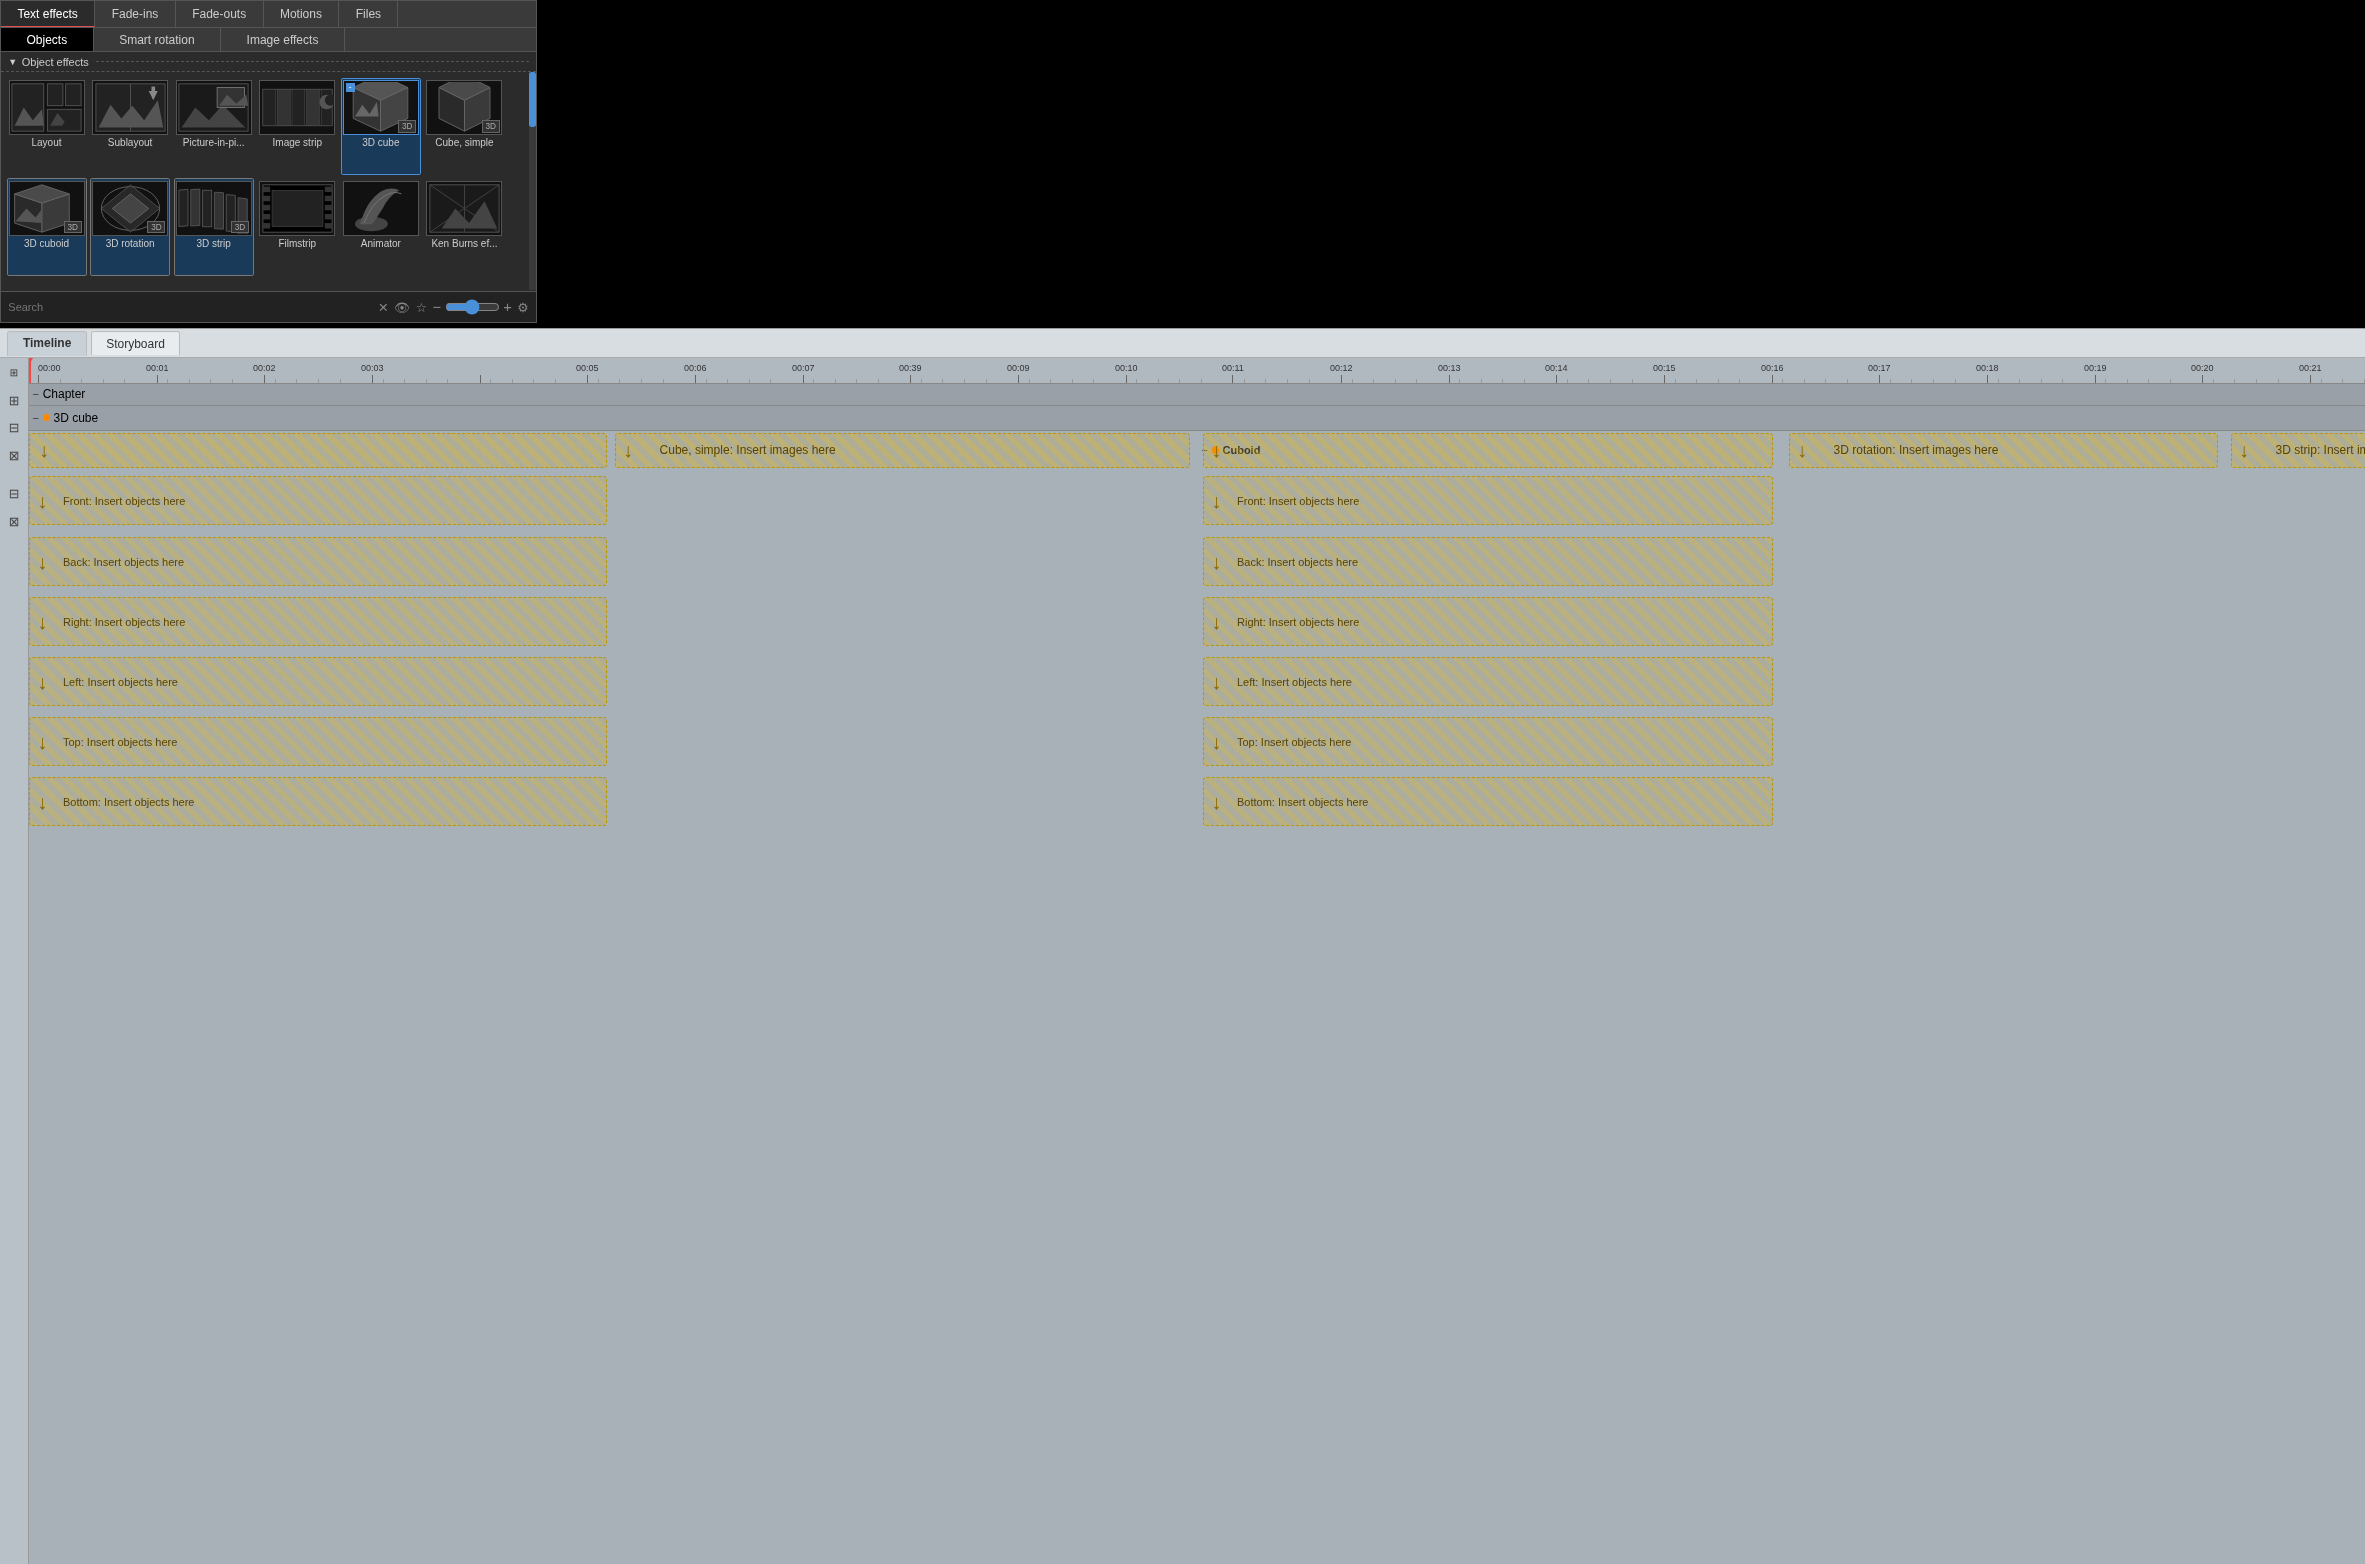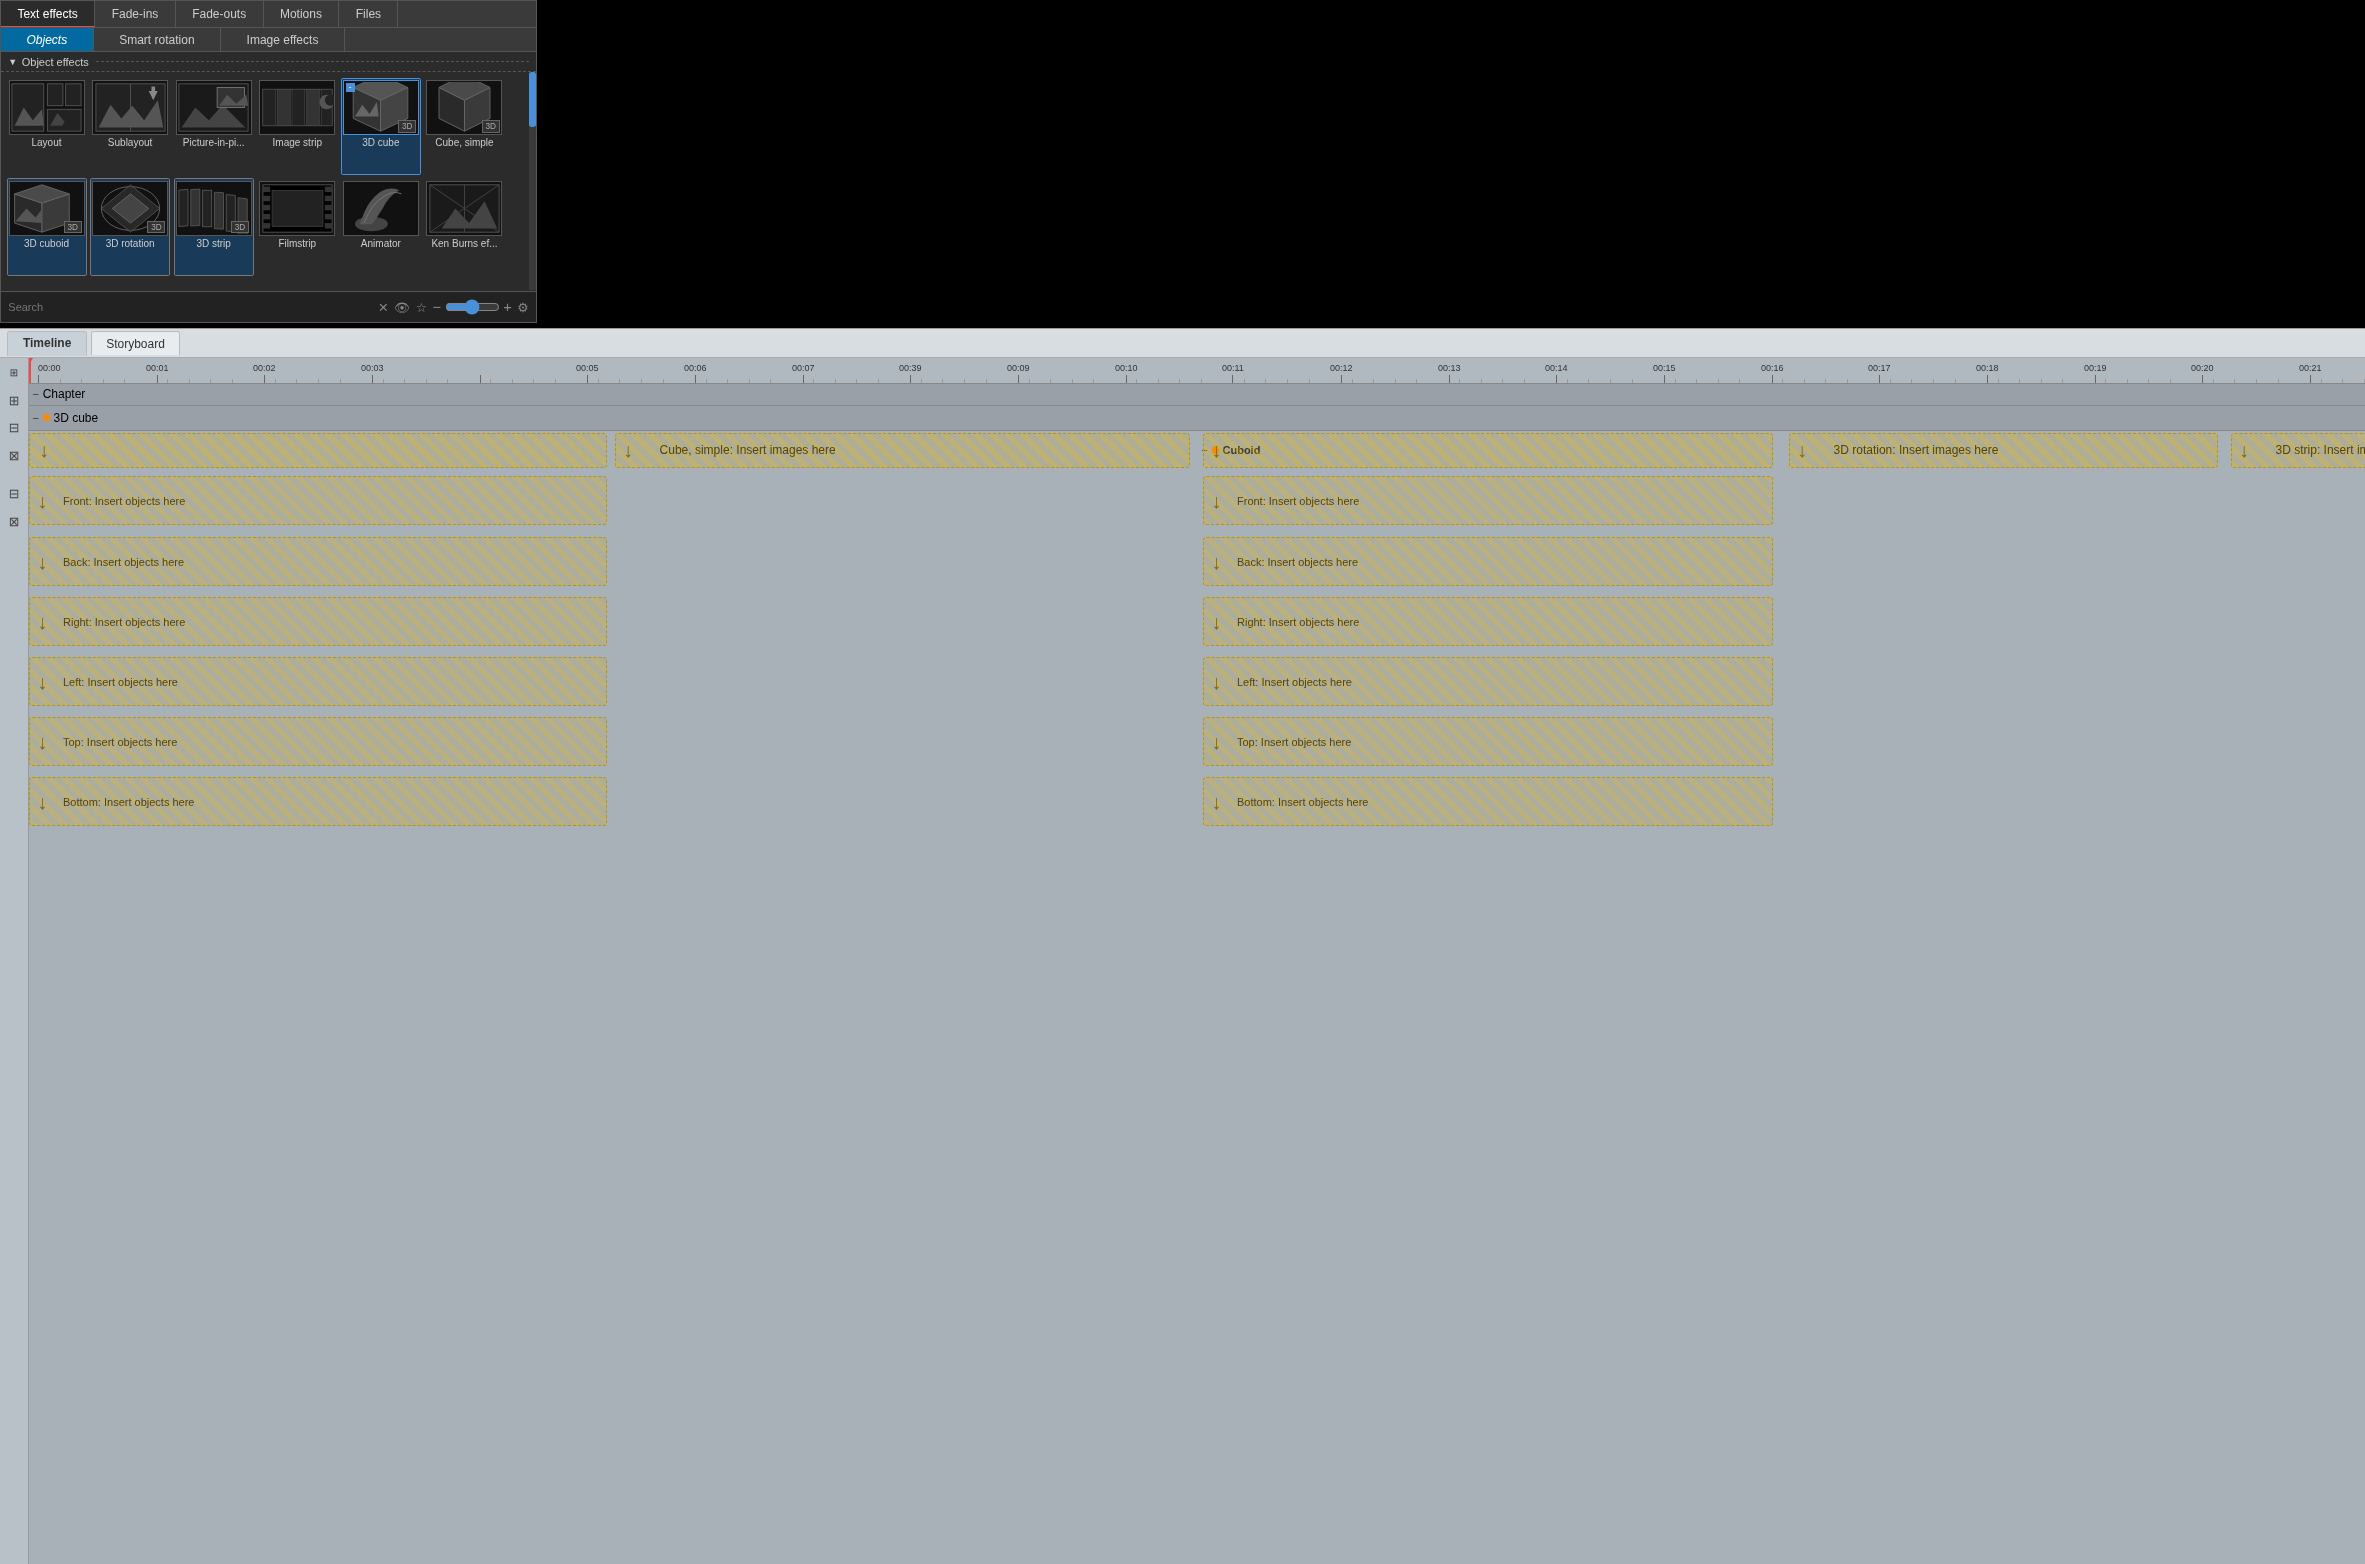--- a/index.html
+++ b/index.html
@@ -39,23 +39,22 @@
       border-bottom: 0.9px solid #555;
     }
     .tab-row-2 .tab2 {
       padding: 4.5px 25.5px;
       color: #ccc;
       cursor: pointer;
       border-right: 0.9px solid #555;
       font-size: 12px;
     }
     .tab-row-2 .tab2.active {
-      background: #0369a1;
+      background: #000000;
       color: #fff;
-      font-style: italic;
     }
 
     
     .section-header {
       display: flex;
       align-items: center;
       padding: 3.6px 7.3px;
       color: #ccc;
       font-size: 11px;
       border-bottom: 0.9px dashed #555;

